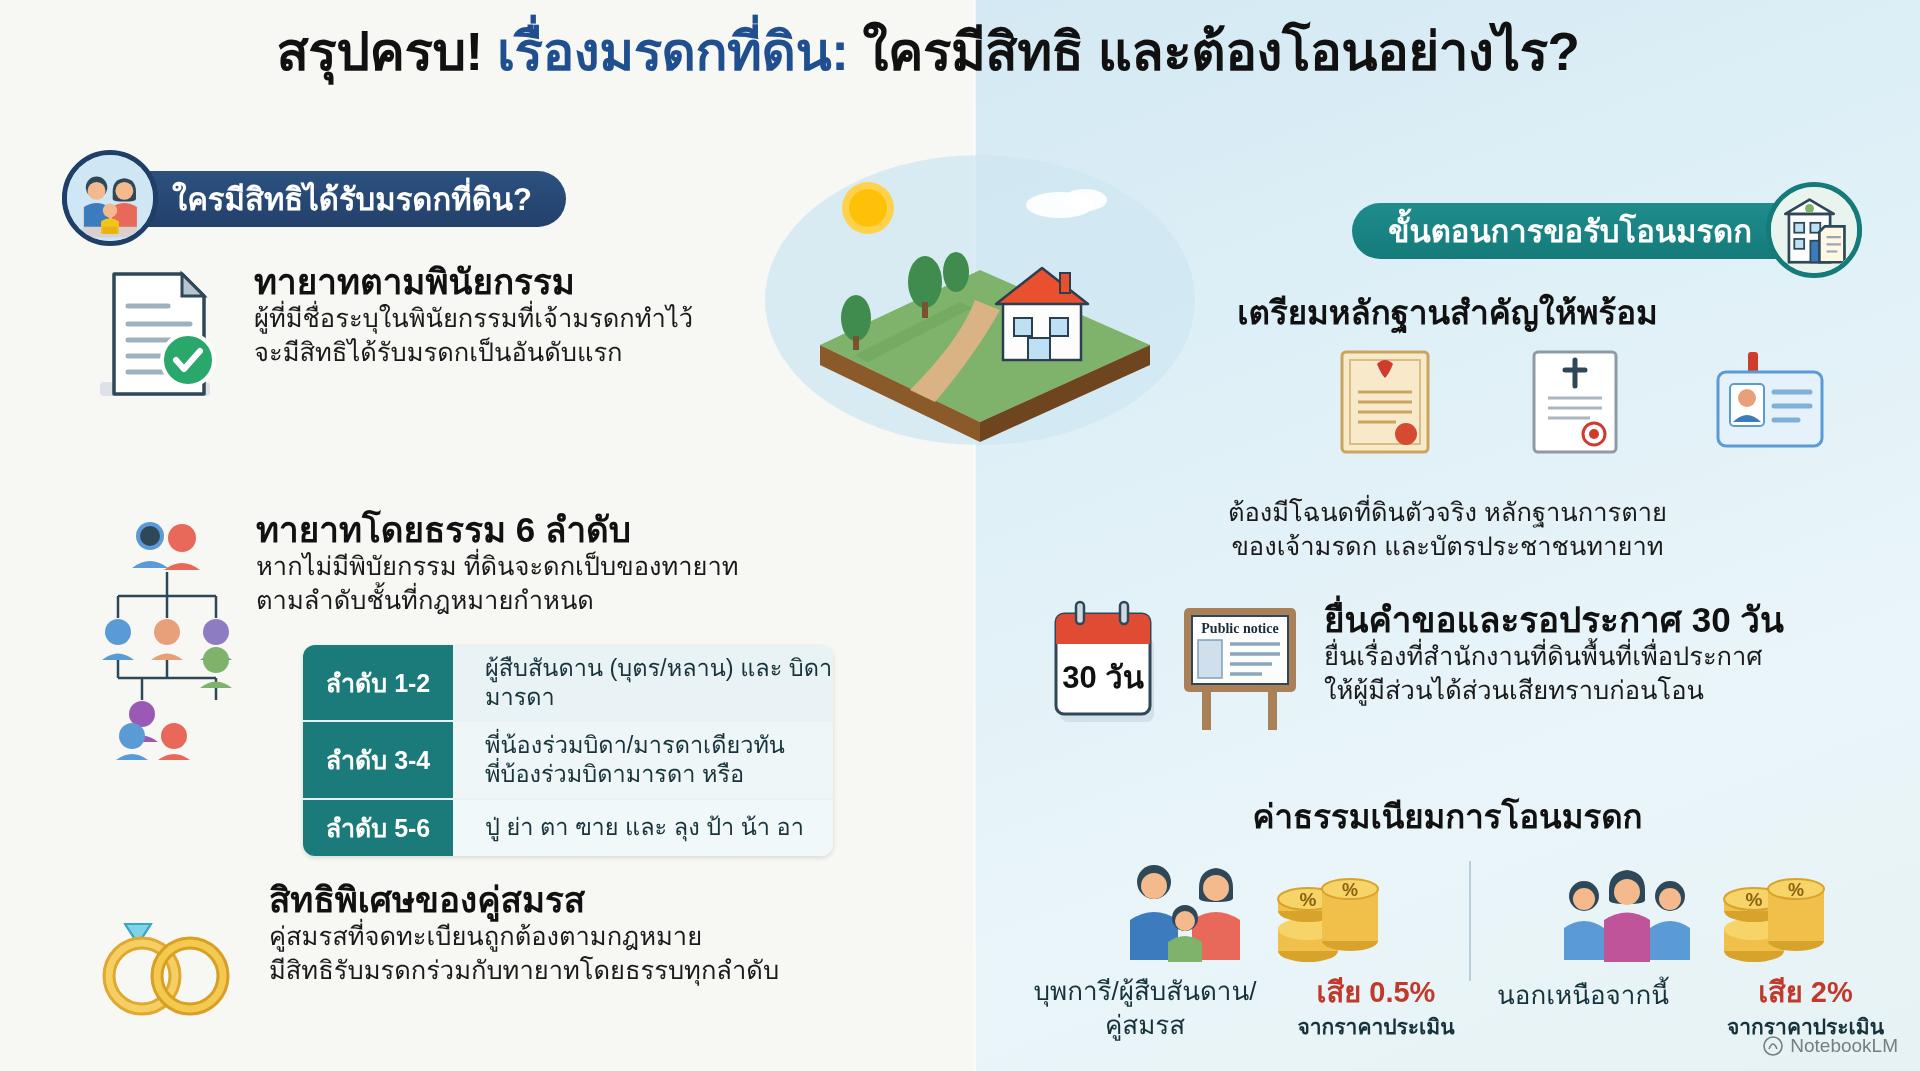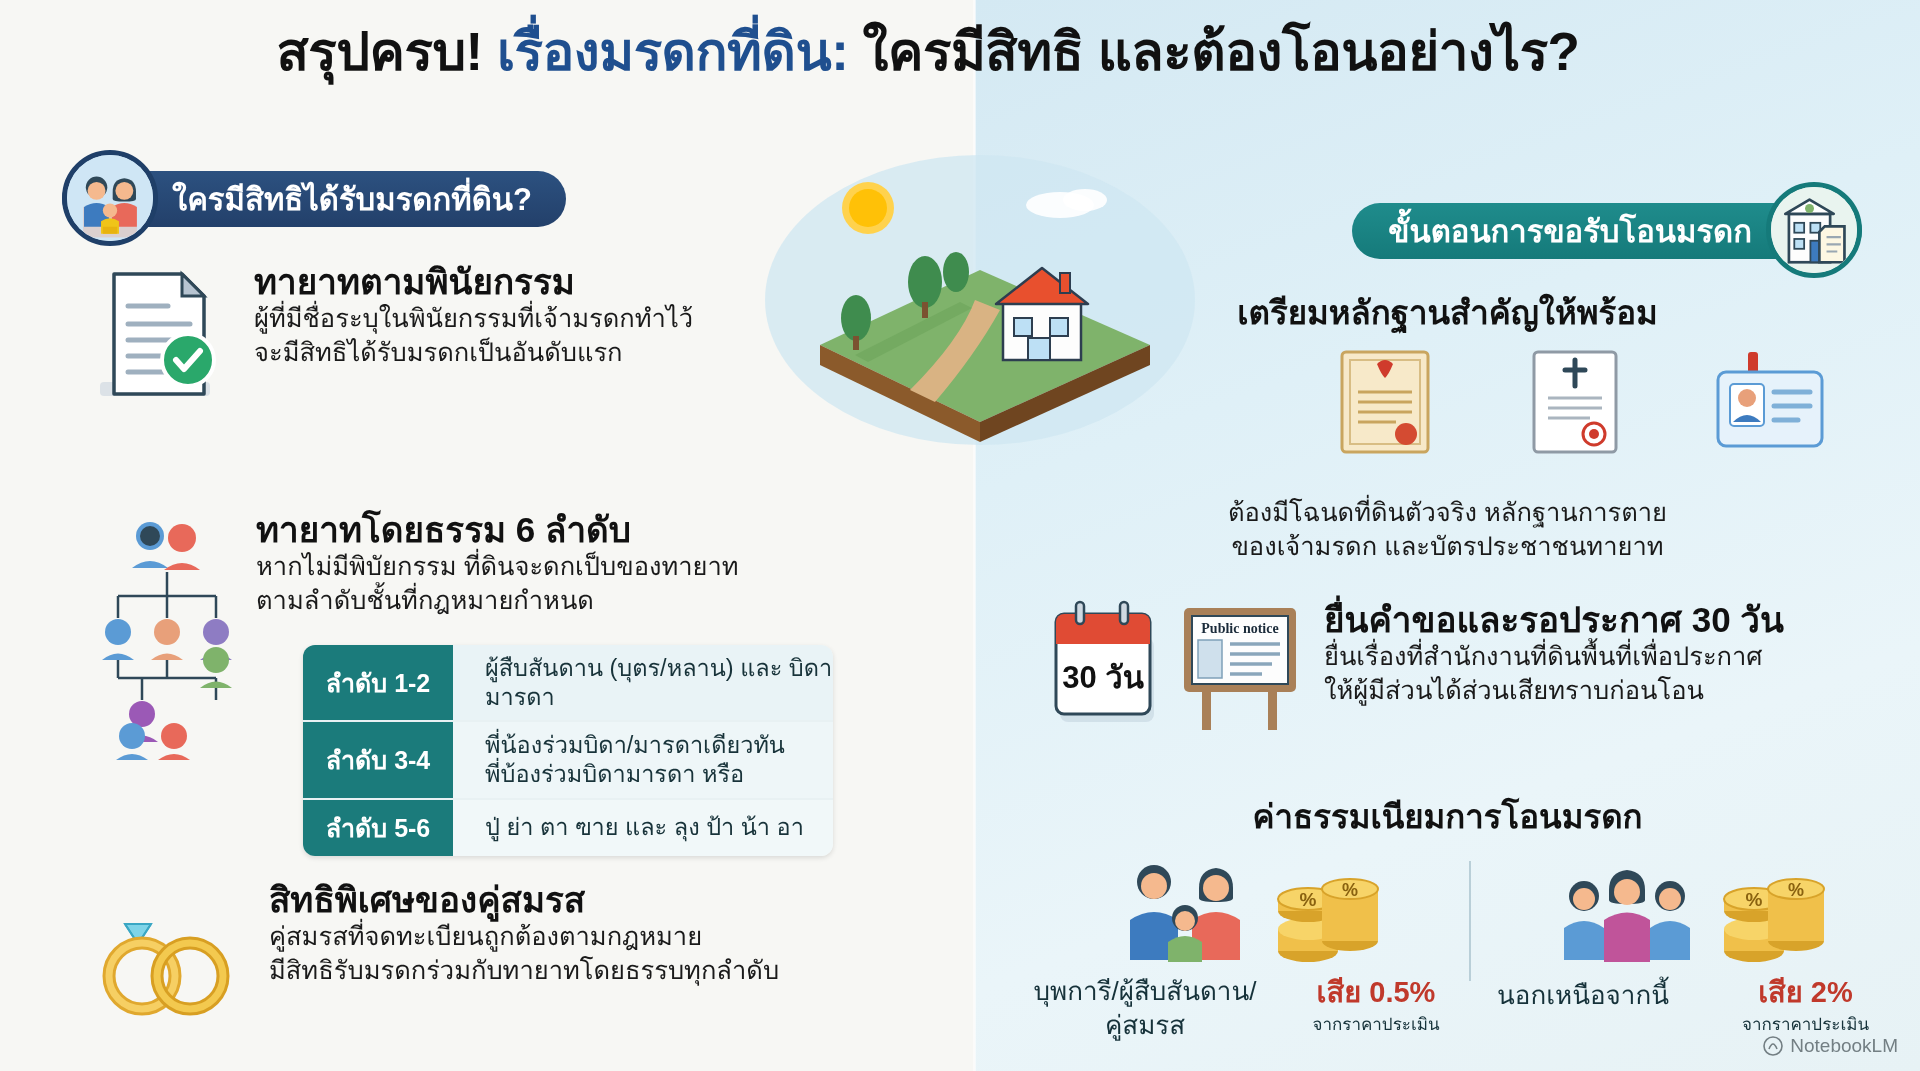--- a/index.html
+++ b/index.html
@@ -55,21 +55,21 @@
     justify-content:space-between;align-items:flex-end}
   .doclbl{position:absolute;left:1315px;top:455px;width:530px;display:flex;
     justify-content:space-between;font-size:22px;color:#18333a;white-space:nowrap}
   .r-p{font-size:25.5px;color:#1a1a1a;line-height:1.34;white-space:nowrap;text-align:center}
 
   .feewrap{position:absolute;left:1030px;top:855px;width:880px;display:flex;align-items:flex-start}
   .feecol{flex:1;display:flex;align-items:center;justify-content:center;gap:16px}
   .feesep{width:2px;background:#b9cfd8;height:120px;margin-top:6px}
   .fee-lbl{font-size:26px;color:#16323a;text-align:center;line-height:1.3}
   .fee-amt{font-size:29px;font-weight:bold;color:#c0392b;text-align:center;line-height:1.2}
-  .fee-sub{font-size:17px;font-weight:normal;color:#16323a}
+  .fee-sub{font-size:21px;font-weight:bold;color:#16323a}
 
   .wm{position:absolute;right:22px;bottom:14px;display:flex;align-items:center;gap:7px;
     color:#5f6b70;font-size:19px;opacity:.85}
   .hero{position:absolute;left:760px;top:150px;width:440px;height:300px}
 </style>
 </head>
 <body>
 
 <div class="page">
   <div class="bg-left"></div>

